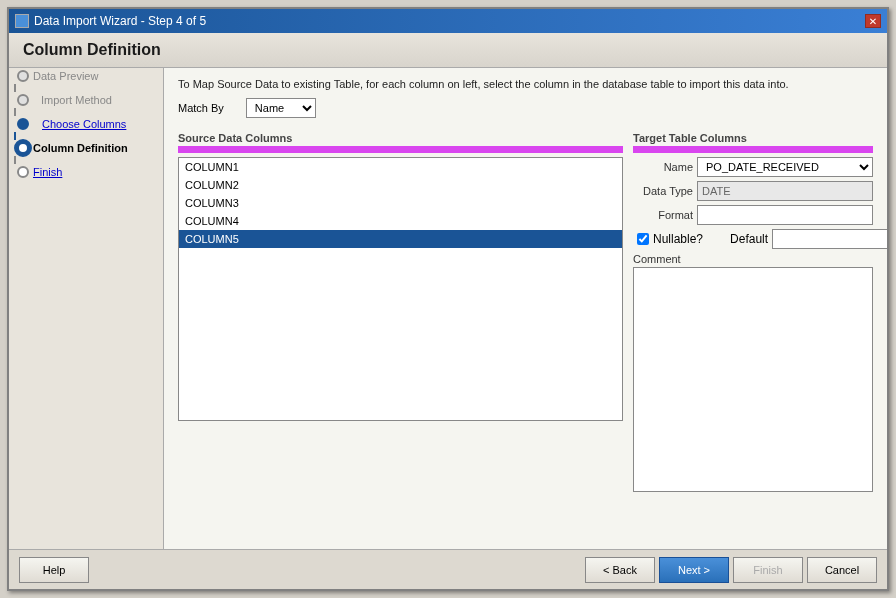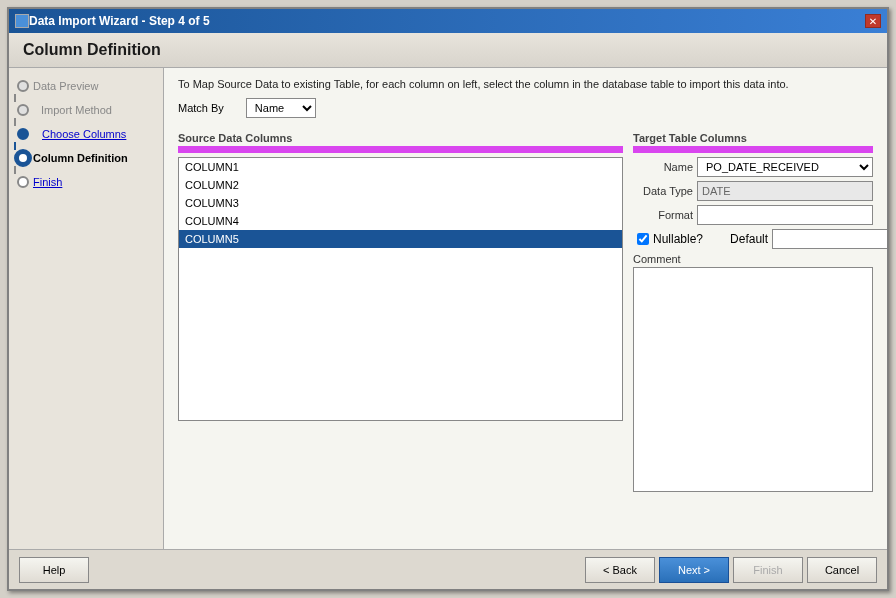--- a/index.html
+++ b/index.html
@@ -27,23 +27,24 @@
       color: white;
       padding: 4px 6px;
       display: flex;
       align-items: center;
       justify-content: space-between;
       height: 24px;
     }
 
     .title-bar-text {
       font-size: 11px;
-      font-weight: bold;
-      display: flex;
-      align-items: center;
+      font-weight: normal;
+      display: flex;
+      align-items: center;
+      gap: 5px;
     }
 
     .title-icon {
       width: 14px;
       height: 14px;
       background: #4a90d9;
       border: 1px solid #aaa;
       display: inline-block;
     }
 
@@ -75,21 +76,21 @@
     .content-area {
       display: flex;
       flex: 1;
       overflow: hidden;
     }
 
     .sidebar {
       width: 155px;
       background: #e8e4dc;
       border-right: 1px solid #aaa;
-      padding: 10px 0;
+      padding: 0 0;
     }
 
     .step-circle {
       width: 12px;
       height: 12px;
       border-radius: 50%;
       border: 2px solid #888;
       background: white;
       flex-shrink: 0;
     }

